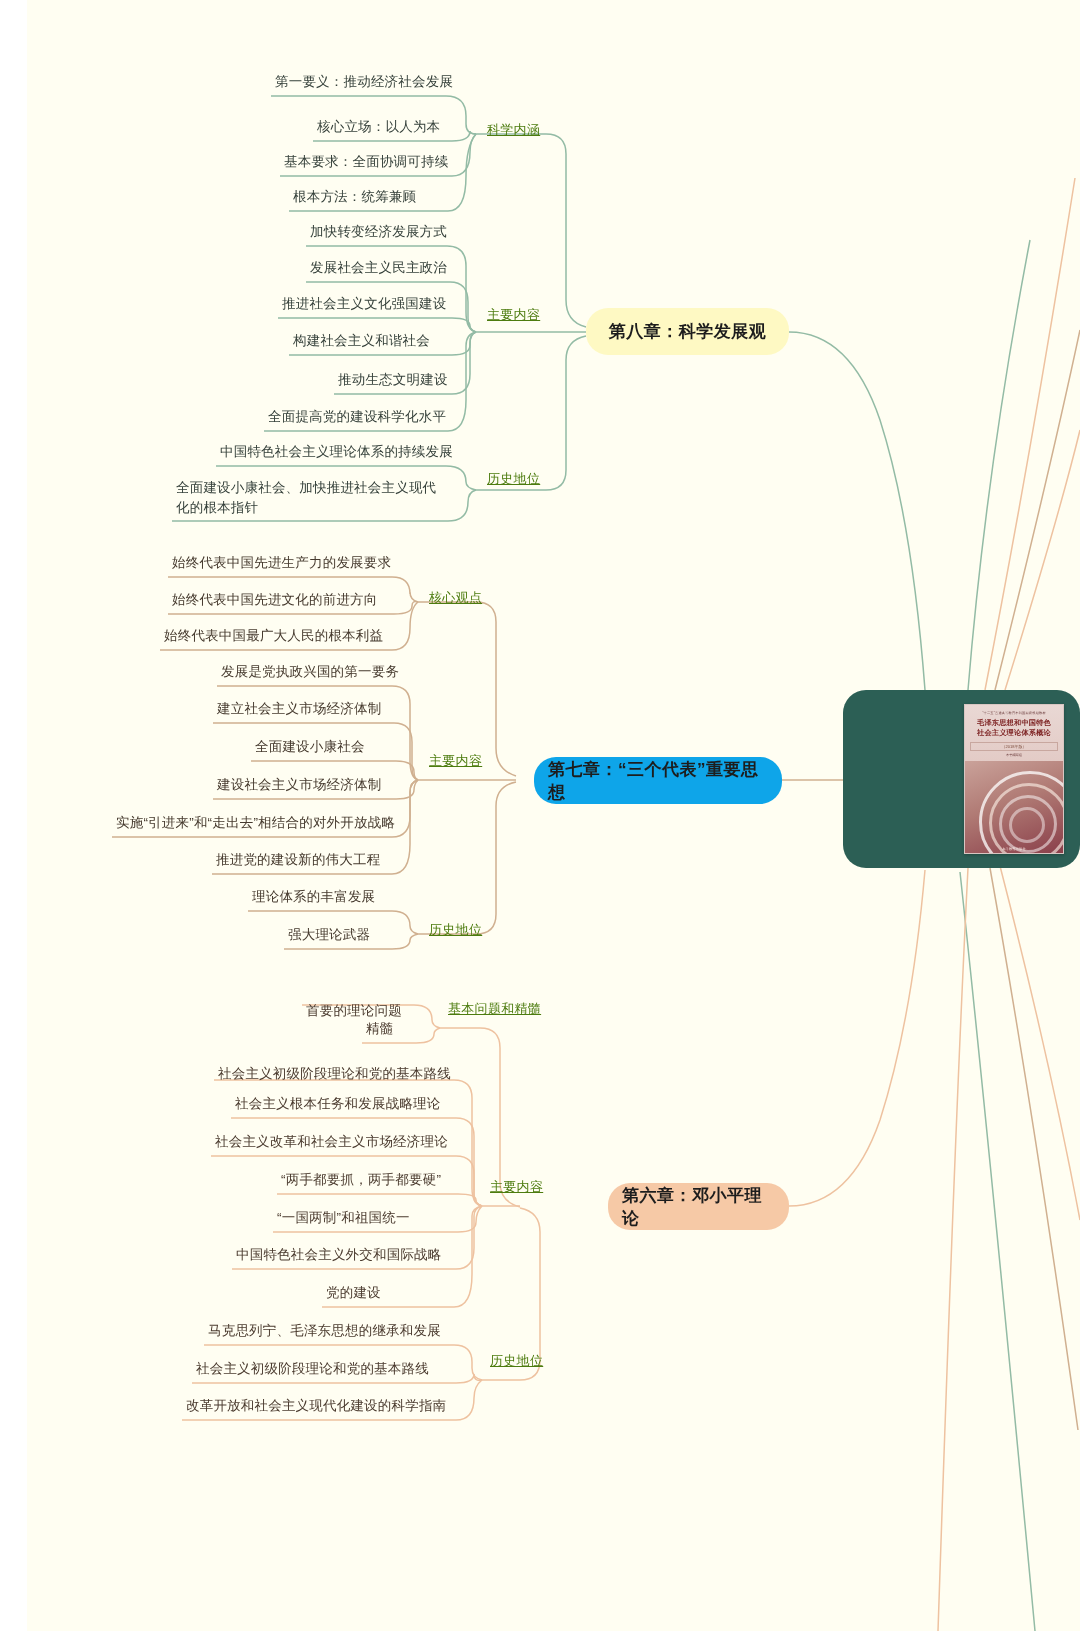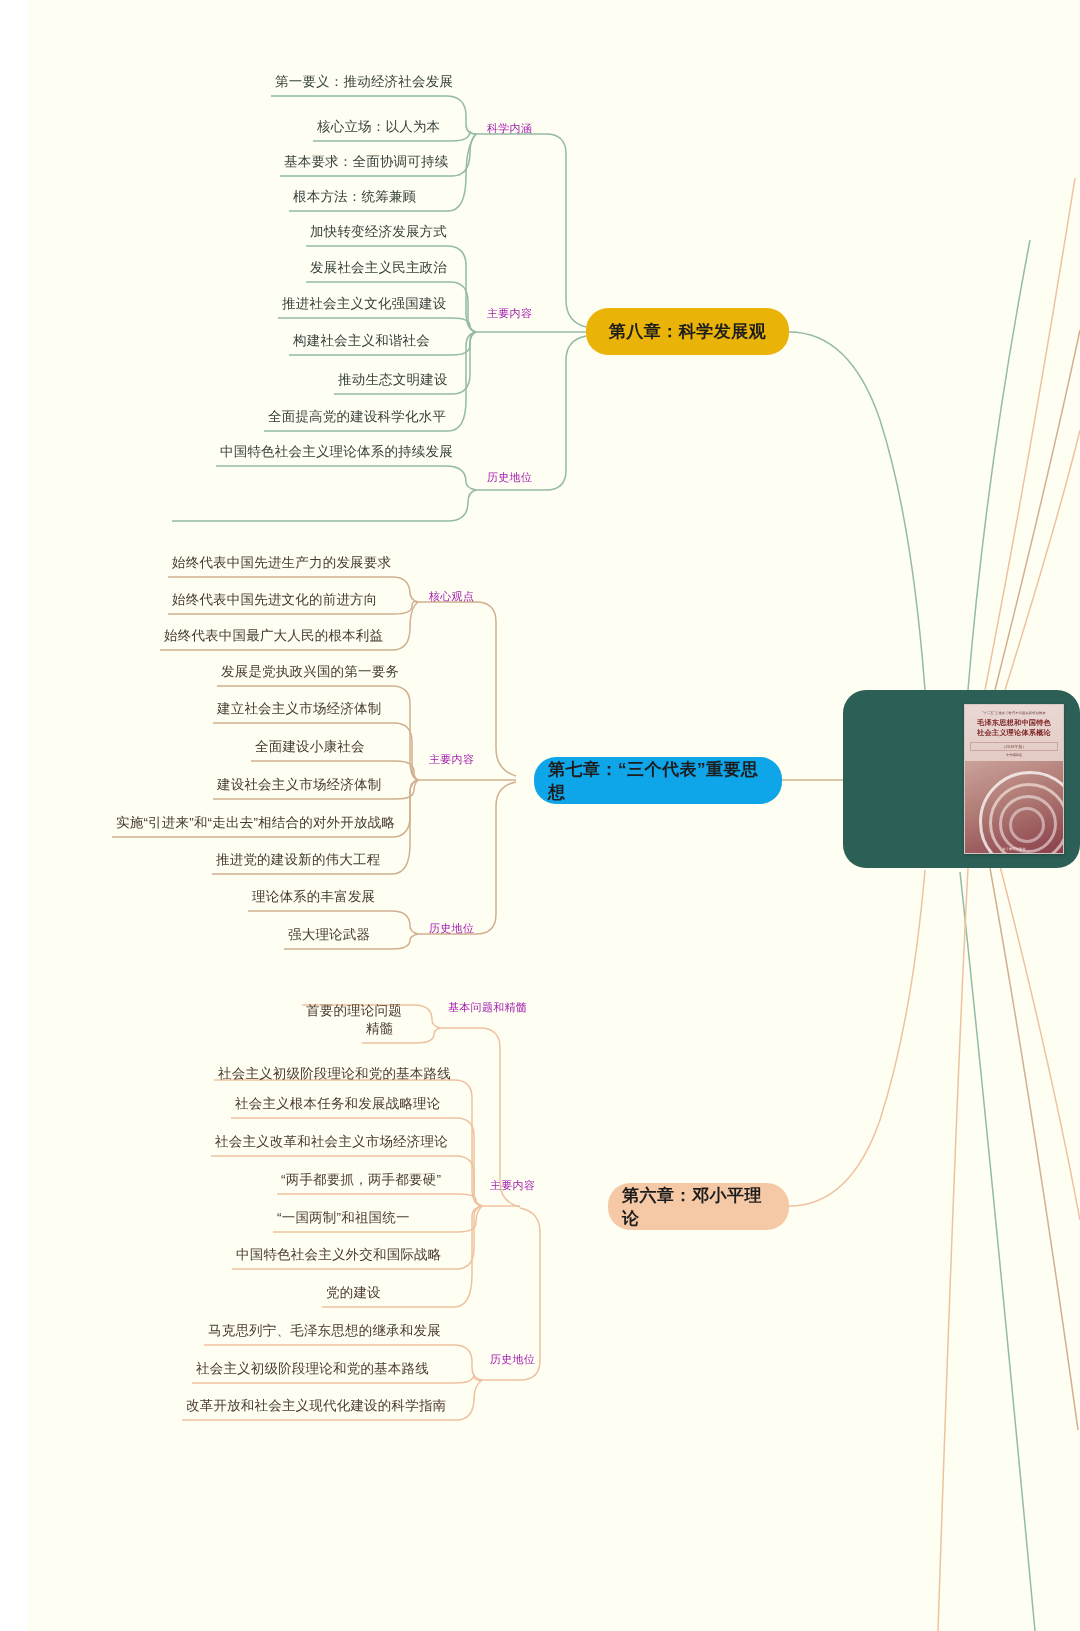--- a/index.html
+++ b/index.html
@@ -33,41 +33,42 @@
     letter-spacing:.2px;
   }
   .leaf.wrap{white-space:normal;}
   .leaf.green{color:#35403a;}
   .leaf.tan{color:#463a2e;}
   .leaf.peach{color:#4a3a2e;}
 
   .mid{
     position:absolute;
     z-index:3;
-    font-size:11px;
-    color:#a21caf;
+    font-size:13px;
+    color:#4d7c0f;
     white-space:nowrap;
     letter-spacing:.3px;
+    text-decoration:underline;
   }
 
   .chapter{
     position:absolute;
     z-index:4;
     display:flex;
     align-items:center;
     justify-content:center;
     border-radius:22px;
     font-size:17px;
     font-weight:bold;
     color:#1d1d1d;
     letter-spacing:.5px;
     box-sizing:border-box;
     padding:0 14px;
   }
-  #ch8{background:#eab308;}
+  #ch8{background:#fef9c3;}
   #ch7{background:#0ea5e9;}
   #ch6{background:#f6c9a6;}
 
   #center-node{
     position:absolute;
     z-index:5;
     background:#2c5f55;
     border-radius:23px;
     box-sizing:border-box;
     display:flex;
@@ -219,20 +220,21 @@
   <div class="leaf green" style="left:289px;top:187px;text-align:right;">根本方法：统筹兼顾</div>
 
   <div class="leaf green" style="left:306px;top:222px;">加快转变经济发展方式</div>
   <div class="leaf green" style="left:306px;top:258px;">发展社会主义民主政治</div>
   <div class="leaf green" style="left:278px;top:294px;">推进社会主义文化强国建设</div>
   <div class="leaf green" style="left:289px;top:331px;">构建社会主义和谐社会</div>
   <div class="leaf green" style="left:334px;top:370px;">推动生态文明建设</div>
   <div class="leaf green" style="left:264px;top:407px;">全面提高党的建设科学化水平</div>
 
   <div class="leaf green" style="left:216px;top:442px;">中国特色社会主义理论体系的持续发展</div>
+  <div class="leaf green wrap" style="left:172px;top:478px;width:268px;">全面建设小康社会、加快推进社会主义现代化的根本指针</div>
 
   <div class="mid" style="left:487px;top:121px;">科学内涵</div>
   <div class="mid" style="left:487px;top:306px;">主要内容</div>
   <div class="mid" style="left:487px;top:470px;">历史地位</div>
 
   <div class="chapter" id="ch8" style="left:586px;top:308px;width:203px;height:47px;">第八章：科学发展观</div>
 
   <div class="leaf tan" style="left:168px;top:553px;">始终代表中国先进生产力的发展要求</div>
   <div class="leaf tan" style="left:168px;top:590px;">始终代表中国先进文化的前进方向</div>
   <div class="leaf tan" style="left:160px;top:626px;">始终代表中国最广大人民的根本利益</div>

